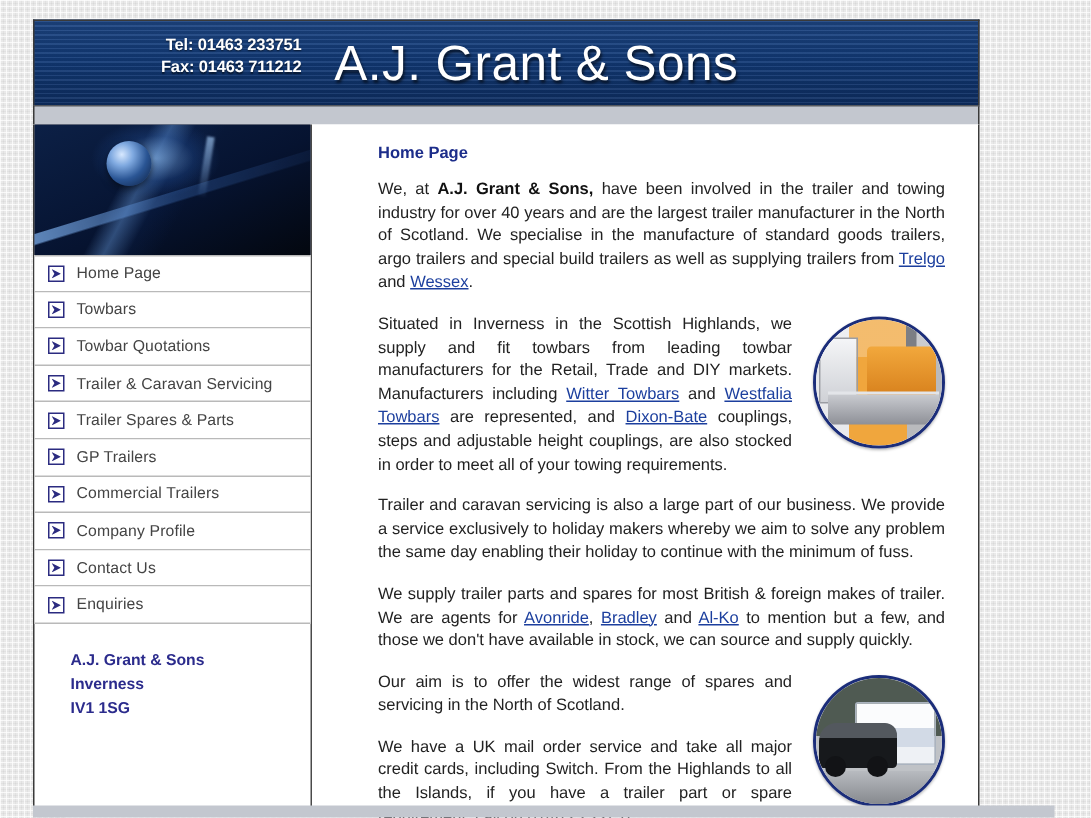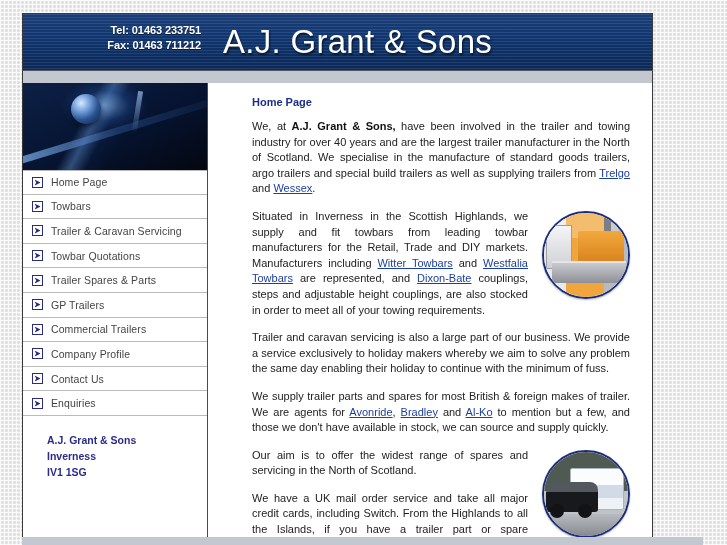--- a/index.html
+++ b/index.html
@@ -312,25 +312,25 @@
         <div class="nav-item">
           <span class="bullet"></span>
           <span class="nav-label">Home Page</span>
         </div>
         <div class="nav-item">
           <span class="bullet"></span>
           <span class="nav-label">Towbars</span>
         </div>
         <div class="nav-item">
           <span class="bullet"></span>
+          <span class="nav-label">Towbar Quotations</span>
+        </div>
+        <div class="nav-item">
+          <span class="bullet"></span>
           <span class="nav-label">Trailer &amp; Caravan Servicing</span>
-        </div>
-        <div class="nav-item">
-          <span class="bullet"></span>
-          <span class="nav-label">Towbar Quotations</span>
         </div>
         <div class="nav-item">
           <span class="bullet"></span>
           <span class="nav-label">Trailer Spares &amp; Parts</span>
         </div>
         <div class="nav-item">
           <span class="bullet"></span>
           <span class="nav-label">GP Trailers</span>
         </div>
         <div class="nav-item">

